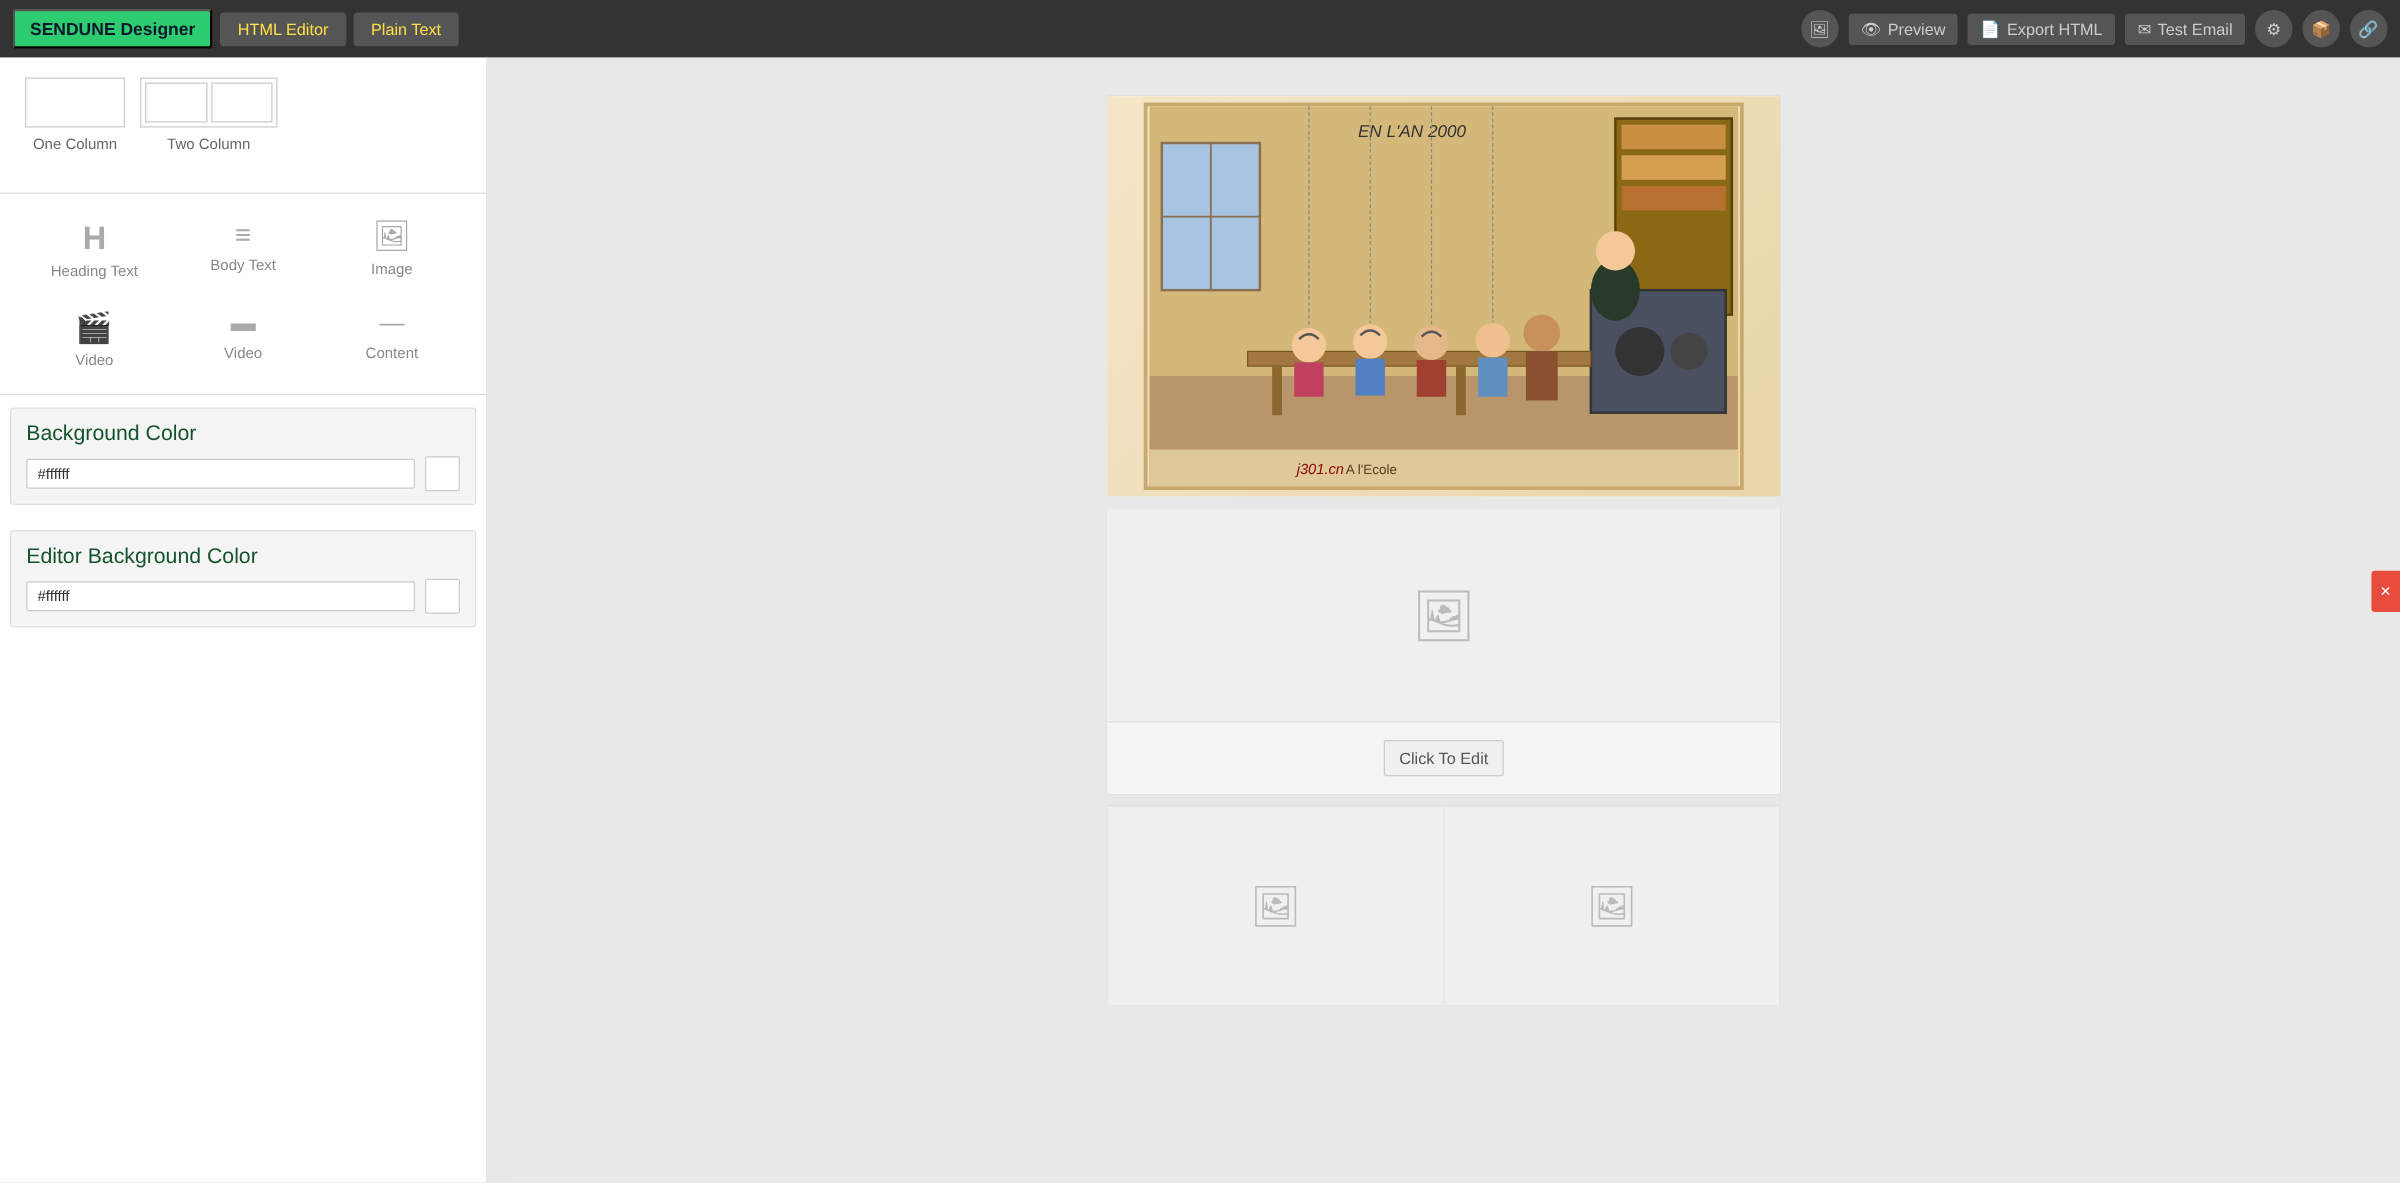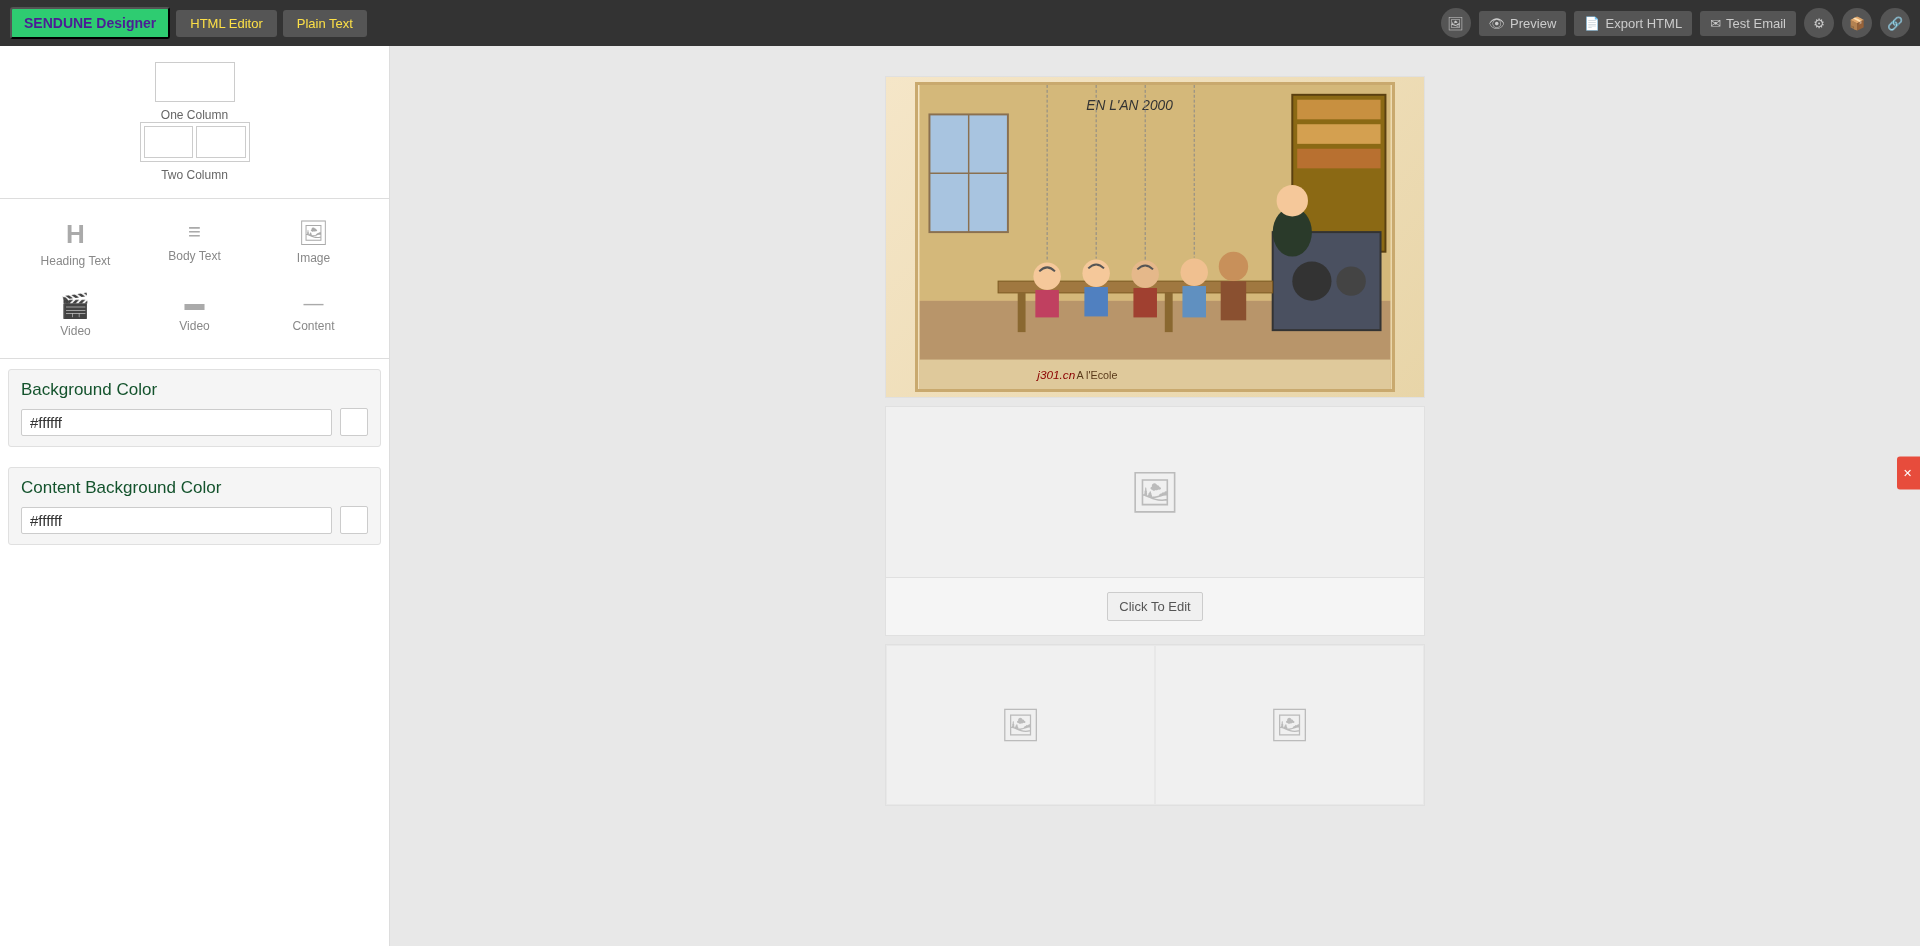--- a/index.html
+++ b/index.html
@@ -4,21 +4,21 @@
   <style>
     * { box-sizing: border-box; margin: 0; padding: 0; }
     body { font-family: Arial, sans-serif; background: #f0f0f0; height: 946px; overflow: hidden; display: flex; flex-direction: column; }
 
     
     .topbar {
       display: flex; align-items: center; height: 46px;
       background: #333; padding: 0 10px; gap: 6px; flex-shrink: 0;
     }
     .topbar-brand {
-      background: #2ecc71; color: #4c1d95; font-weight: bold; font-size: 14px;
+      background: #2ecc71; color: #0f172a; font-weight: bold; font-size: 14px;
       padding: 6px 12px; border-radius: 3px; cursor: pointer;
     }
     .topbar-btn {
       background: #555; color: #fde047; border: none; padding: 6px 14px;
       font-size: 13px; border-radius: 3px; cursor: pointer;
     }
     .topbar-right {
       margin-left: auto; display: flex; align-items: center; gap: 8px;
     }
     .topbar-icon-btn {
@@ -31,21 +31,21 @@
     .main-layout { display: flex; flex: 1; overflow: hidden; }
 
     
     .sidebar {
       width: 390px; flex-shrink: 0; background: #fff; border-right: 1px solid #ddd;
       overflow-y: auto; display: flex; flex-direction: column;
     }
     .sidebar-blocks {
       padding: 16px 20px; border-bottom: 1px solid #ddd;
     }
-    .blocks-row { display: flex; flex-wrap: wrap; flex-direction: column; }
+    .blocks-row { display: flex; gap: 12px; margin-bottom: 16px; flex-wrap: wrap; }
     .block-item {
       display: flex; flex-direction: column; align-items: center; gap: 6px;
       cursor: pointer; font-size: 12px; color: #666;
     }
     .block-preview {
       border: 1px solid #ccc; background: #fff;
     }
     .block-preview-one { width: 80px; height: 40px; }
     .block-preview-two { width: 110px; height: 40px; display: flex; gap: 3px; padding: 3px; }
     .block-preview-two .col { flex: 1; border: 1px solid #ccc; background: #fff; }
@@ -63,21 +63,21 @@
     
     .color-panel {
       background: #f5f5f5; border: 1px solid #e0e0e0; margin: 10px 8px; border-radius: 3px; padding: 10px 12px;
     }
     .color-panel-label {
       font-size: 17px; font-weight: normal; color: #14532d; margin-bottom: 8px;
     }
     .color-input-row { display: flex; align-items: center; gap: 8px; }
     .color-text-input {
       flex: 1; border: 1px solid #ccc; border-radius: 2px; padding: 4px 8px;
-      font-size: 15px; color: #333; background: #fff;
+      font-size: 12px; color: #333; background: #fff;
     }
     .color-swatch {
       width: 28px; height: 28px; border: 1px solid #ccc; background: #ffffff; cursor: pointer;
       border-radius: 2px; flex-shrink: 0;
     }
 
     
     .canvas-area {
       flex: 1; background: #e8e8e8; overflow-y: auto; display: flex; flex-direction: column; align-items: center; padding: 30px 0;
     }
@@ -197,21 +197,21 @@
 
     <div class="color-panel">
       <div class="color-panel-label">Background Color</div>
       <div class="color-input-row">
         <input type="text" class="color-text-input" value="#ffffff" style="">
         <div class="color-swatch" style="background:#ffffff;"></div>
       </div>
     </div>
 
     <div class="color-panel">
-      <div class="color-panel-label">Content Background Color</div>
+      <div class="color-panel-label">Editor Background Color</div>
       <div class="color-input-row">
         <input type="text" class="color-text-input" value="#ffffff" style="">
         <div class="color-swatch" style="background:#ffffff;"></div>
       </div>
     </div>
 
   </div>
 
   <div class="canvas-area">
     <div class="email-canvas">

